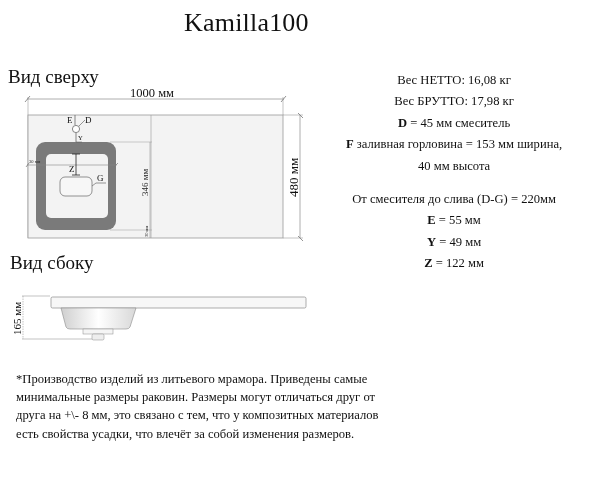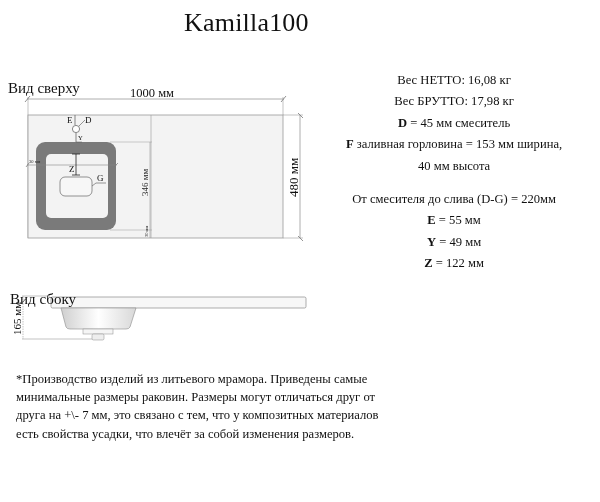--- a/index.html
+++ b/index.html
@@ -1,22 +1,22 @@
 <!DOCTYPE html>
 <html><head>
 <meta charset="utf-8">
 <style>
   html, body { margin: 0; padding: 0; background: #ffffff; }
   body { width: 600px; height: 502px; position: relative; overflow: hidden;
          font-family: "Liberation Serif", "DejaVu Serif", serif; color: #111; }
   .abs { position: absolute; }
   .title { left: 184px; top: 8px; font-size: 26px; letter-spacing: 0.2px; }
-  .section-label { font-size: 15px; margin-top: 14px; }
+  .section-label { font-size: 19px; }
   .top-label { left: 8px; top: 66px; }
-  .side-label { left: 10px; top: 277px; }
+  .side-label { left: 10px; top: 252px; }
   .specs { left: 346px; top: 70px; font-size: 12.6px; line-height: 21.4px; }
   .specs .row { white-space: nowrap; text-align: center; }
   .specs b { font-weight: bold; }
   .specs .gap { height: 12px; }
   .note { left: 16px; top: 370px; width: 370px; font-size: 12.6px; line-height: 18.2px; }
   svg text { font-family: "Liberation Serif", "DejaVu Serif", serif; }
 </style>
 </head>
 <body>
 
@@ -100,13 +100,13 @@
   <div class="row"><b>D</b><span> = 45 мм смеситель</span></div>
   <div class="row"><b>F</b><span> заливная горловина = 153 мм ширина,</span></div>
   <div class="row">40 мм высота</div>
   <div class="gap"></div>
   <div class="row">От смесителя до слива (D-G) = 220мм</div>
   <div class="row"><b>E</b><span> = 55 мм</span></div>
   <div class="row"><b>Y</b><span> = 49 мм</span></div>
   <div class="row"><b>Z</b><span> = 122 мм</span></div>
 </div>
 
-<div class="abs note">*Производство изделий из литьевого мрамора. Приведены самые минимальные размеры раковин. Размеры могут отличаться друг от друга на +\- 7 мм, это связано с тем, что у композитных материалов есть свойства усадки, что влечёт за собой изменения размеров.</div>
+<div class="abs note">*Производство изделий из литьевого мрамора. Приведены самые минимальные размеры раковин. Размеры могут отличаться друг от друга на +\- 8 мм, это связано с тем, что у композитных материалов есть свойства усадки, что влечёт за собой изменения размеров.</div>
 
 </body></html>

